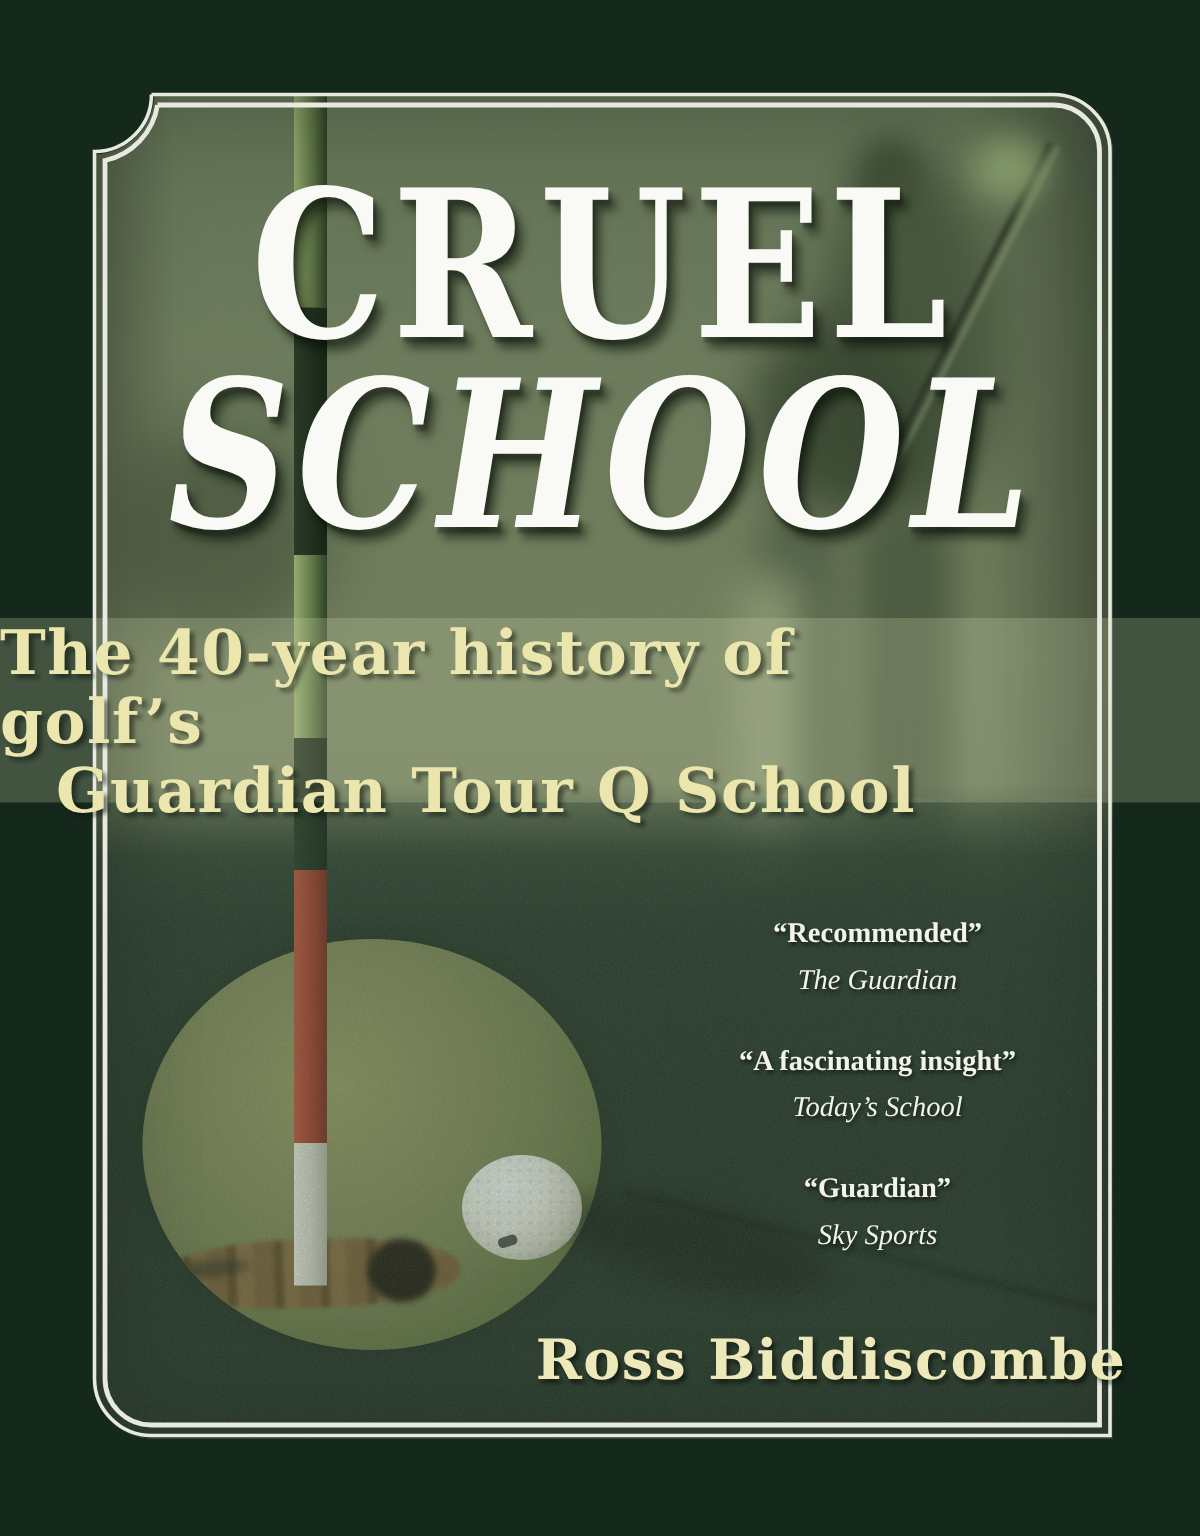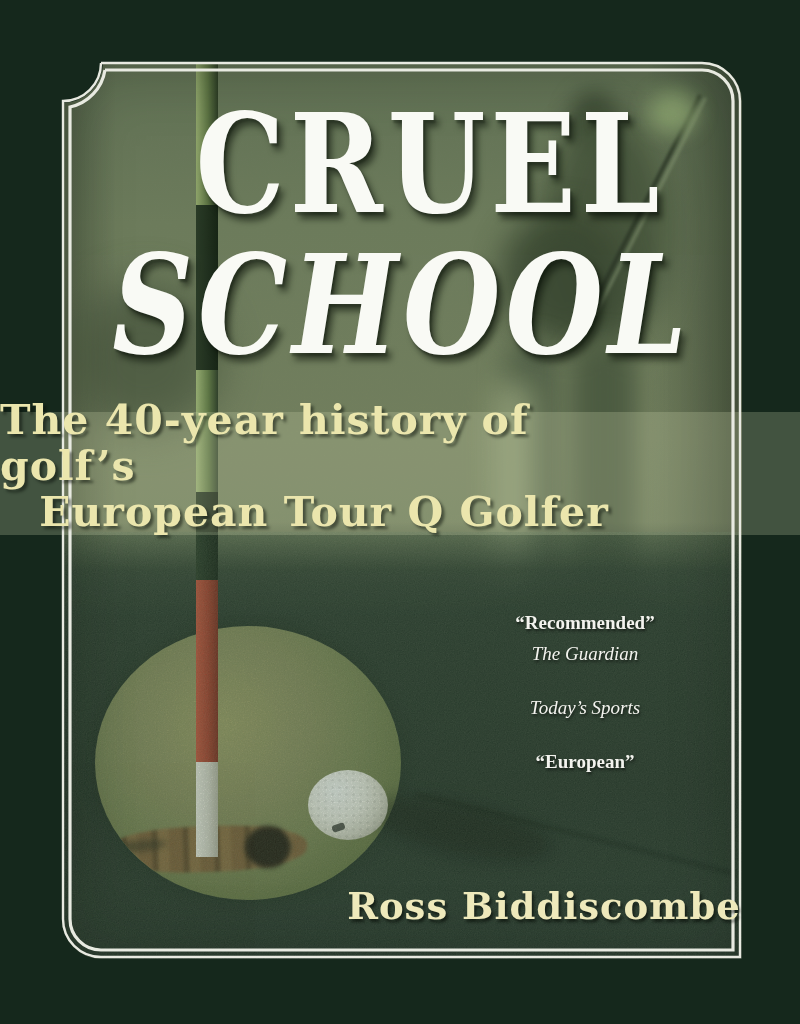--- a/index.html
+++ b/index.html
@@ -78,36 +78,36 @@
         background:rgba(205,212,172,.25);z-index:10;}
 
   
   .frame-svg{position:absolute;left:0;top:0;z-index:15;pointer-events:none;}
 
   
   .title-line{position:absolute;left:62px;width:680px;text-align:center;z-index:20;
         color:#f9faf5;font-weight:bold;font-size:112px;letter-spacing:5px;line-height:104px;
         text-shadow:5px 6px 6px rgba(10,16,8,.55),2px 3px 2px rgba(10,16,8,.35);}
   .title-line span{display:inline-block;transform:scaleY(1.22);}
-  .title-1{top:112px;padding-left:28px;}
+  .title-1{top:126px;}
   .title-2{top:253px;font-style:italic;}
 
   .subtitle-text{position:absolute;left:0;top:412px;width:648px;height:123px;z-index:20;
-        display:flex;flex-direction:column;justify-content:flex-end;align-items:center;
+        display:flex;flex-direction:column;justify-content:flex-start;align-items:center;
         color:#ebe6ad;font-weight:bold;font-size:41px;line-height:46px;letter-spacing:1px;
         text-shadow:3px 3px 3px rgba(8,14,8,.5);}
 
   .quotes{position:absolute;left:420px;top:607px;width:330px;z-index:20;
         display:flex;flex-direction:column;gap:23px;text-align:center;
         font-family:"Liberation Serif",serif;color:#f3f3ee;font-size:19px;line-height:31px;
         text-shadow:1px 2px 3px rgba(0,0,0,.6);}
   .quote-text{font-weight:600;}
   .quote-source{font-style:italic;text-align:center;}
 
-  .author{position:absolute;left:329px;top:884px;width:430px;text-align:center;z-index:20;
+  .author{position:absolute;left:339px;top:884px;width:430px;text-align:center;z-index:20;
         color:#eee9bb;font-weight:bold;font-size:37px;letter-spacing:1px;
         text-shadow:2px 3px 3px rgba(5,10,5,.6);}
 </style>
 </head>
 <body>
 
 <div class="page">
 
   <div class="photo">
     <div class="abs right-vignette"></div>
@@ -176,31 +176,33 @@
 
   <div class="title-line title-1">
     <span>CRUEL</span>
   </div>
   <div class="title-line title-2">
     <span>SCHOOL</span>
   </div>
 
   <div class="subtitle-text">
     <div>The 40-year history of golf’s</div>
-    <div>European Tour Q Golfer</div>
+    <div>Guardian Tour Q School</div>
   </div>
 
   <div class="quotes">
     <div class="quote-block">
       <div class="quote-text">“Recommended”</div>
       <div class="quote-source">The Guardian</div>
     </div>
     <div class="quote-block">
-      <div class="quote-source">Today’s Sports</div>
+      <div class="quote-text">“A fascinating insight”</div>
+      <div class="quote-source">Today’s School</div>
     </div>
     <div class="quote-block">
-      <div class="quote-text">“European”</div>
+      <div class="quote-text">“Guardian”</div>
+      <div class="quote-source">Sky Sports</div>
     </div>
   </div>
 
   <div class="author">Ross Biddiscombe</div>
 
 </div>
 
 </body></html>

